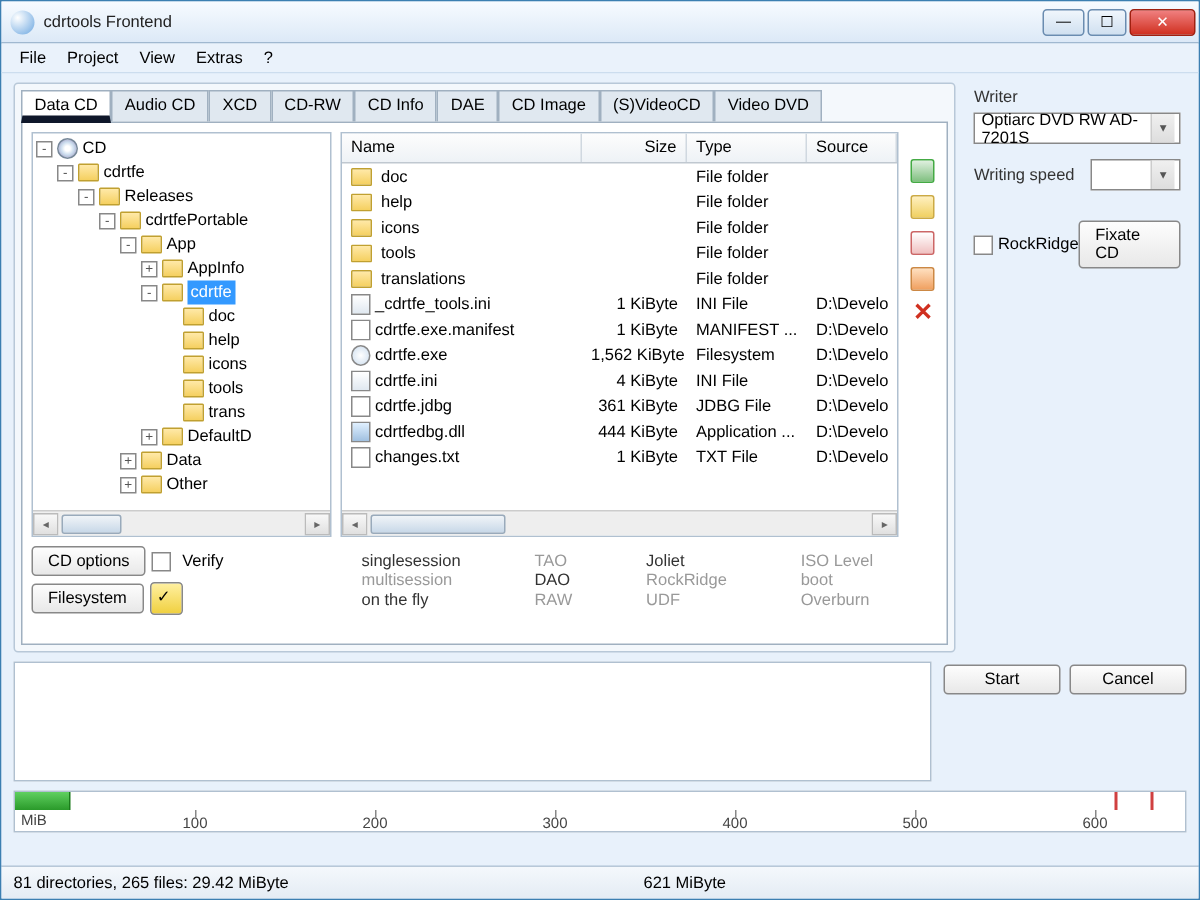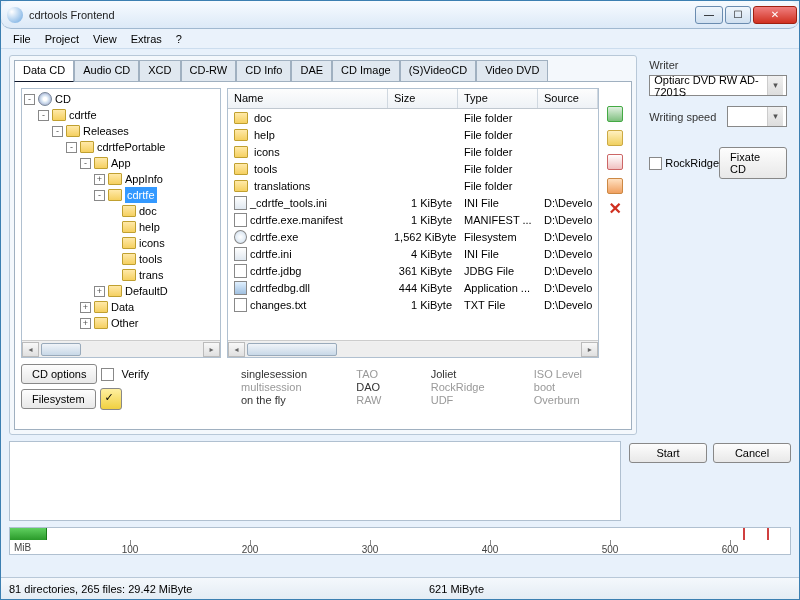--- a/index.html
+++ b/index.html
@@ -1,36 +1,36 @@
 <!DOCTYPE html>
 <html><head>
 <meta charset="utf-8">
 <style>
 * { box-sizing: border-box; margin: 0; padding: 0; }
 body { font-family: "Segoe UI", Tahoma, sans-serif; font-size: 11px; background: #d4e5f7; overflow: hidden; width: 800px; height: 600px; }
 
 .window { width: 800px; height: 600px; background: linear-gradient(#e8f1fb, #d4e5f7); border: 1px solid #3c7fb1; display: flex; flex-direction: column; }
-.titlebar { height: 28px; background: linear-gradient(#f7fbff, #dce9f7); display: flex; align-items: center; padding: 11px 2px; border-bottom: 1px solid #a0b8d0; border-radius: 10px; }
+.titlebar { height: 28px; background: linear-gradient(#f7fbff, #dce9f7); display: flex; align-items: center; padding: 11px 2px; border-bottom: 1px solid #a0b8d0; }
 .titlebar-icon { width: 16px; height: 16px; margin: 0 4px; background: radial-gradient(circle at 30% 30%, #fff, #6aa6e0); border-radius: 50%; }
 .titlebar-text { flex: 1; color: #222; padding-left: 2px; }
 .win-btns { display: flex; }
 .win-btn { width: 28px; height: 18px; margin-left: 2px; border: 1px solid #6a8cb0; border-radius: 3px; display: flex; align-items: center; justify-content: center; font-size: 10px; background: linear-gradient(#f0f6fc, #d0e0f0); }
 .win-btn.close { background: linear-gradient(#f08080, #d03020); color: #fff; border-color: #a02010; width: 44px; }
 .win-btn.max { width: 26px; }
 
 .menubar { height: 20px; background: #eaf2fb; display: flex; align-items: center; padding: 0 6px; gap: 2px; border-bottom: 1px solid #cde; }
 .menubar span { padding: 2px 6px; cursor: default; }
 
 .client { flex: 1; padding: 6px 8px 4px 8px; display: flex; flex-direction: column; background: #e8f1fb; }
 .top-row { display: flex; gap: 8px; height: 380px; }
 .main-panel { flex: 1; background: #f4f8fc; border: 1px solid #b8c8d8; border-radius: 3px; padding: 4px; display: flex; flex-direction: column; }
 
 .tabs { display: flex; height: 22px; }
 .tab { padding: 3px 8px; border: 1px solid #a0b0c0; background: #e0e8f0; border-bottom: none; margin-right: 0px; font-size: 11px; cursor: default; }
-.tab.active { background: #fff; border-bottom: 1px solid #0f172a; position: relative; z-index: 2; }
+.tab.active { background: #fff; border-bottom: 5px solid #0f172a; position: relative; z-index: 2; }
 .tab-body { flex: 1; background: #fff; border: 1px solid #a0b0c0; margin-top: -1px; padding: 6px; display: flex; flex-direction: column; gap: 6px; }
 
 .panes { display: flex; gap: 6px; height: 270px; }
 .tree-pane { width: 200px; border: 1px solid #b0c0d0; background: #fff; display: flex; flex-direction: column; position: relative; overflow: hidden; }
 .list-pane { flex: 1; border: 1px solid #b0c0d0; background: #fff; display: flex; flex-direction: column; overflow: hidden; position: relative; }
 .side-icons { width: 20px; display: flex; flex-direction: column; gap: 8px; padding-top: 18px; align-items: center; }
 .side-icons div { width: 16px; height: 16px; border-radius: 2px; }
 
 .tree { flex: 1; overflow: hidden; padding: 2px; font-size: 11px; line-height: 16px; white-space: nowrap; }
 .tree-row { display: flex; align-items: center; height: 16px; }
@@ -229,21 +229,21 @@
                 <div class="sb-track">
                     <div class="sb-thumb" style="left:2px;width:40px"></div>
                   </div>
                 <div class="sb-btn">▸</div>
               </div>
             </div>
 
             <div class="list-pane">
               <div class="list-header">
                 <div style="width:160px">Name</div>
-                <div style="width:70px;text-align:left">Size</div>
+                <div style="width:70px;text-align:right">Size</div>
                 <div style="width:80px">Type</div>
                 <div style="flex:1">Source</div>
               </div>
               <div class="list-body" id="filelist">
                   <div class="list-row">
                     <div class="col-name">
                       <span class="folder-icon"></span>
                       <span>doc</span>
                     </div>
                     <div class="col-size"></div>

